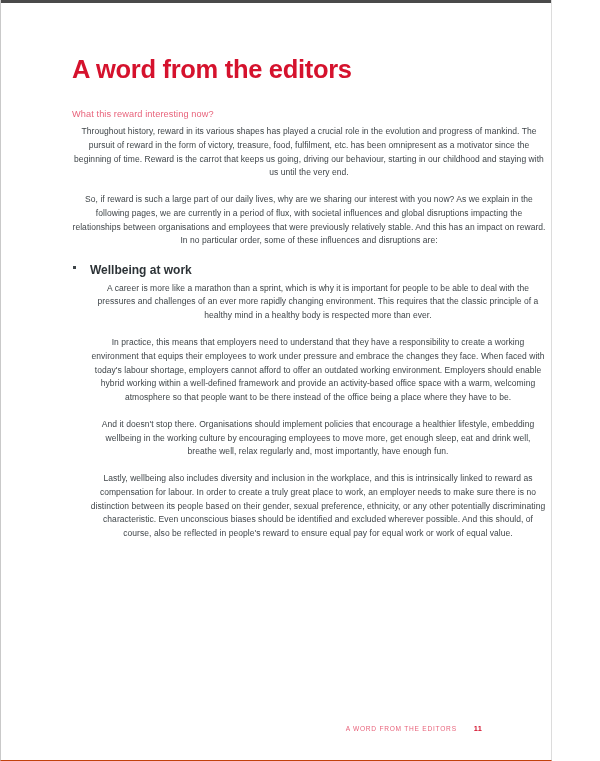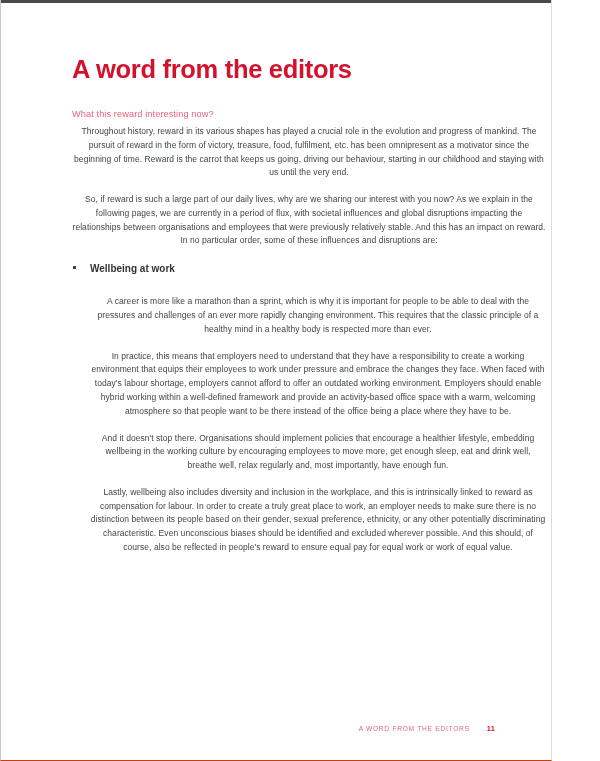--- a/index.html
+++ b/index.html
@@ -69,29 +69,29 @@
   }
   .bullet-marker {
     position: absolute;
     left: 1px;
     top: 5px;
     width: 2.6px;
     height: 2.6px;
     background: #3f4549;
   }
   .bullet-heading {
-    font-size: 10px;
+    font-size: 12px;
     font-weight: bold;
     color: #2d3337;
     line-height: 1.62;
-    margin: 0 0 18px 0;
+    margin: 0 0 1px 0;
   }
   .footer {
     position: absolute;
-    right: 56px;
+    right: 69px;
     bottom: 27px;
     display: flex;
     align-items: baseline;
     gap: 17px;
   }
   .footer-label {
     font-size: 6.6px;
     color: #e8637b;
     letter-spacing: 0.75px;
     text-transform: uppercase;

